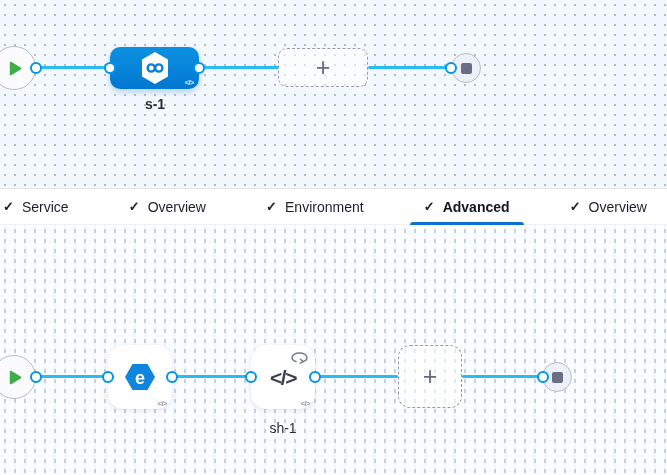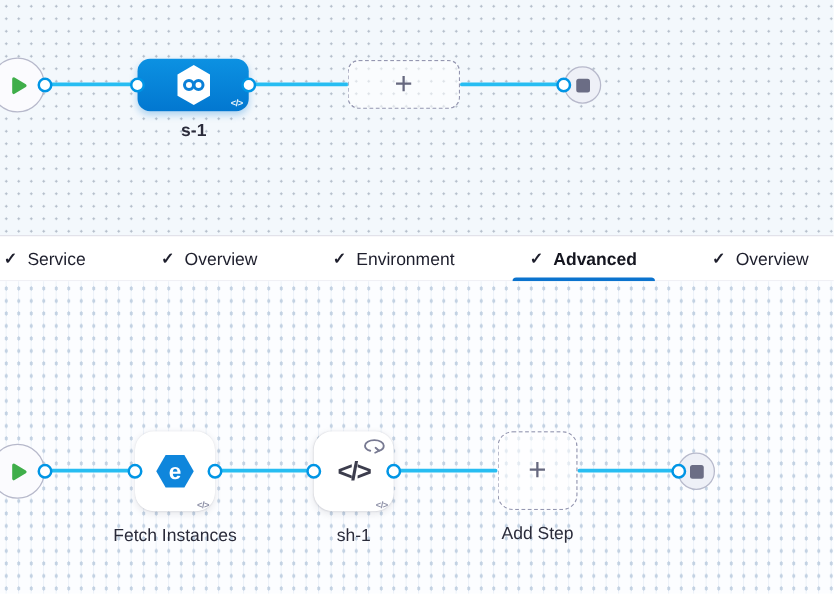--- a/index.html
+++ b/index.html
@@ -182,40 +182,38 @@
 
     <div class="step-card" style="left:108px; top:120px;">
       <svg width="34" height="30" viewBox="0 0 34 30">
         <polygon points="2,15 9.5,2 24.5,2 32,15 24.5,28 9.5,28" fill="#0f86dc"></polygon>
         <text x="17" y="21.5" text-anchor="middle" font-size="18" font-weight="bold" fill="#ffffff" font-family="Liberation Sans, sans-serif">e</text>
       </svg>
       <span class="code-badge">&lt;/&gt;</span>
     </div>
     <div class="port" style="left:102px; top:146px;"></div>
     <div class="port" style="left:166px; top:146px;"></div>
-    <div class="node-label" style="left:65px; top:195px;">Fetch Instances</div>
 
     <div class="step-card" style="left:251px; top:120px;">
       <span class="loop-badge">
         <svg width="17" height="13" viewBox="0 0 17 13">
           <path d="M12.2,10.6 C14.6,9.9 16,8.4 16,6.5 C16,4.0 12.6,2.1 8.5,2.1 C4.4,2.1 1,4.0 1,6.5 C1,8.3 2.6,9.8 5.2,10.6" fill="none" stroke="#787a92" stroke-width="1.5" stroke-linecap="round"></path>
           <path d="M9.5,8.2 L12.2,10.6 L9.2,12.2" fill="none" stroke="#787a92" stroke-width="1.5" stroke-linecap="round" stroke-linejoin="round"></path>
         </svg>
       </span>
       <span class="code-lg">&lt;/&gt;</span>
       <span class="code-badge">&lt;/&gt;</span>
     </div>
     <div class="port" style="left:245px; top:146px;"></div>
     <div class="port" style="left:309px; top:146px;"></div>
     <div class="node-label" style="left:208px; top:195px;text-align:center;">sh-1</div>
 
     <div class="dashed-node" style="left:398px; top:120px; width:64px; height:63px; border-radius:12px;">
       <span class="plus-glyph">+</span>
     </div>
-    <div class="node-label" style="left:355px; top:193px;">Add Step</div>
 
     <div class="node-circle small" style="left:542px; top:137px;">
       <span class="end-square"></span>
     </div>
     <div class="port" style="left:537px; top:146px;"></div>
 
   </section>
 
 </div>
 

